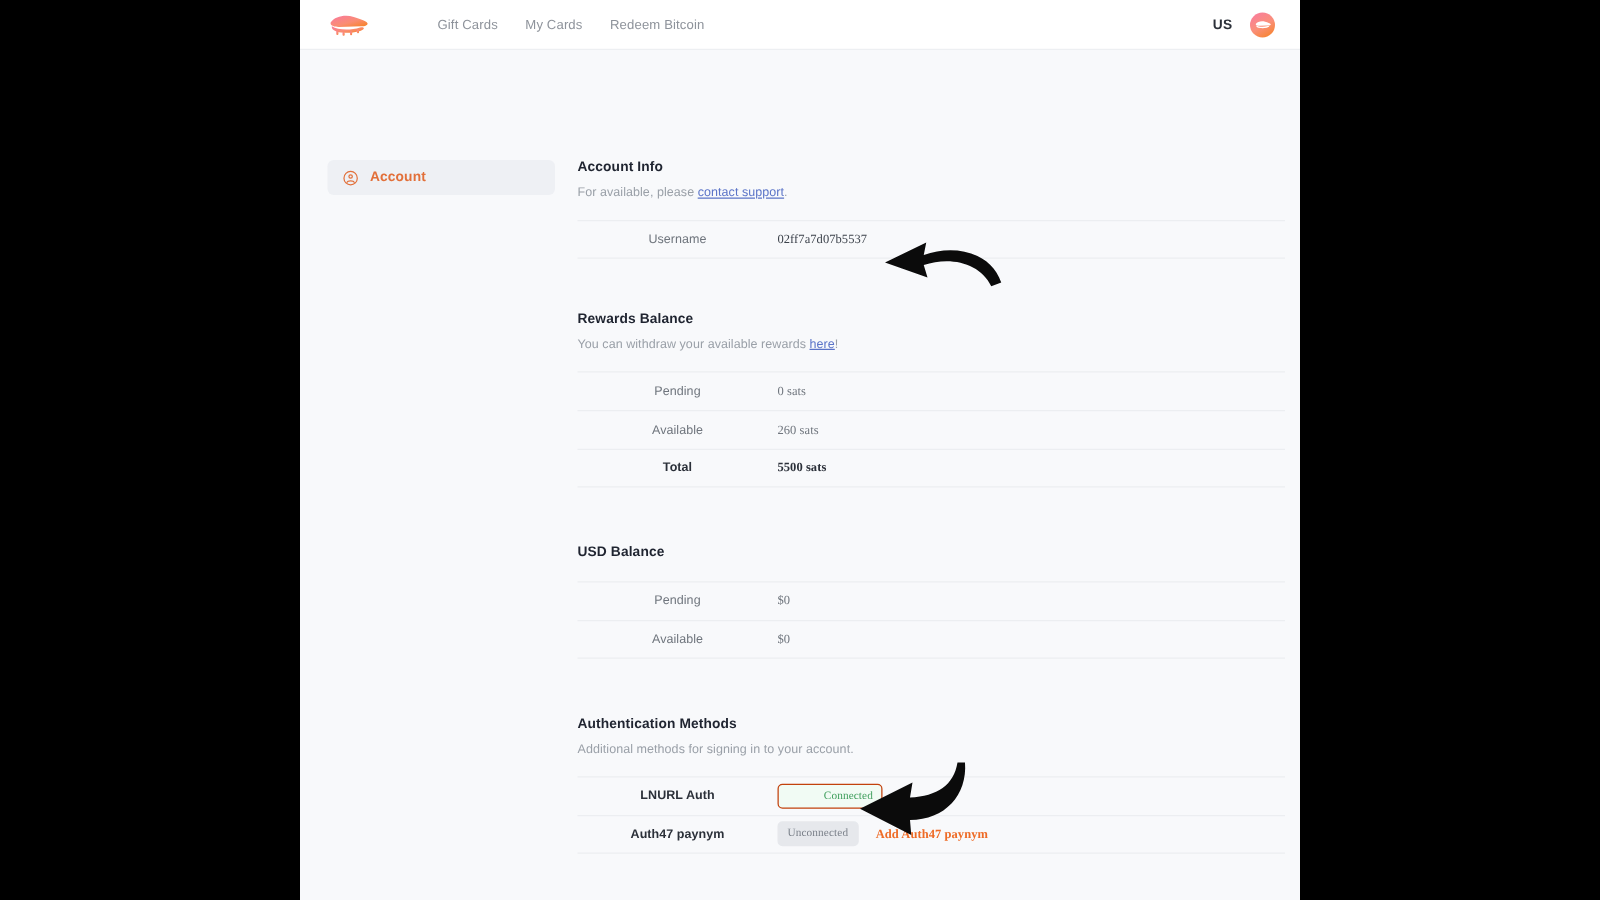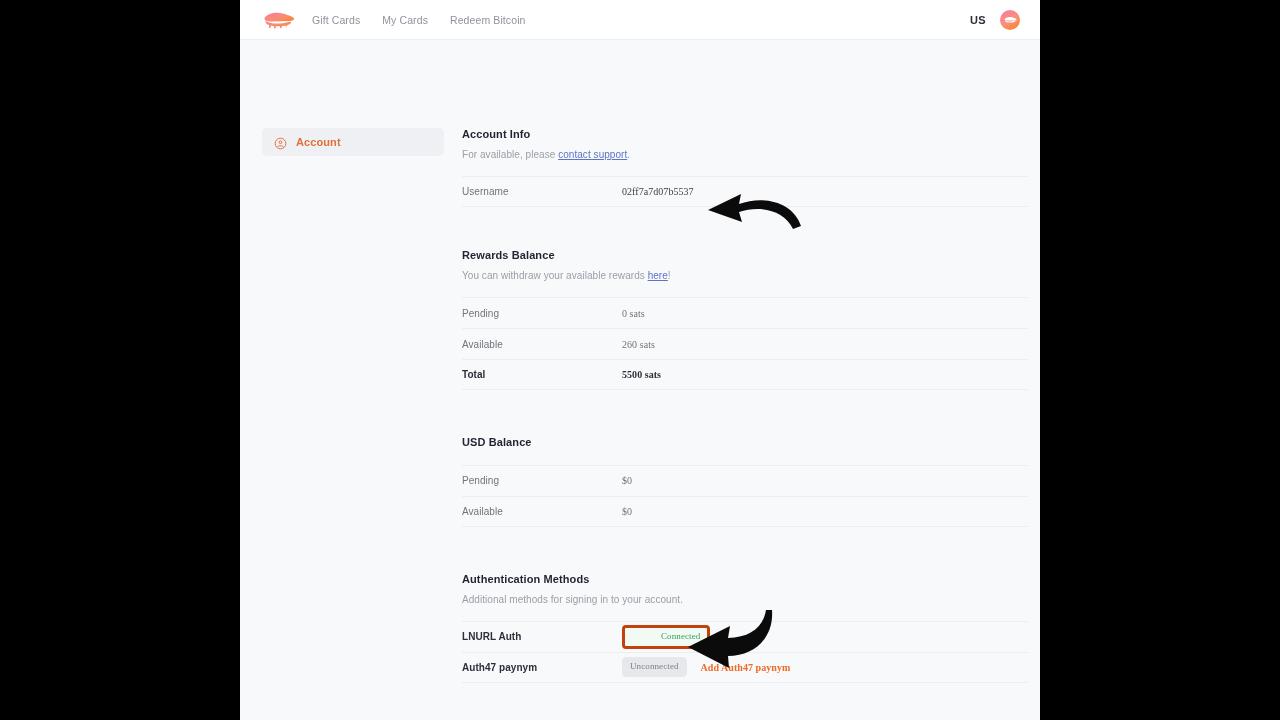--- a/index.html
+++ b/index.html
@@ -20,20 +20,21 @@
   }
 
   
   #site-header {
     height:40px;
     background:#ffffff;
     border-bottom:1px solid #edeff2;
     display:flex;
     align-items:center;
     padding:0 20px 0 22px;
+    gap:38px;
   }
   #brand-logo {
     width:34px; height:20px;
     display:flex; align-items:center; justify-content:center;
     margin-right:16px;
     flex:0 0 auto;
   }
   #brand-logo svg { display:block; }
 
   .nav-links { display:flex; align-items:center; gap:22px; }
@@ -124,20 +125,21 @@
     cursor:pointer;
   }
 
   .rows { margin-top:15px; }
   .data-row {
     display:flex;
     align-items:center;
     height:31px;
     border-top:1px solid #eceef1;
     padding-right:4px;
+    text-align:center;
   }
   .data-row:last-child { border-bottom:1px solid #eceef1; }
   .row-label {
     width:160px;
     flex:0 0 160px;
     font-size:10px;
     color:#6f757d;
     letter-spacing:.05px;
   }
   .row-label.bold { font-weight:bold; color:#2b3039; }
@@ -158,21 +160,21 @@
     font-size:9px;
     line-height:1;
     padding:4px 7px 5px;
     border-radius:4px;
     white-space:nowrap;
     letter-spacing:.1px;
   }
   .badge.connected {
     color:#3f9e5c;
     background:#f1fbf4;
-    border:3px solid #c2410c;
+    border:1px solid #c2410c;
     padding-left:36px;
   }
   .badge.unconnected {
     color:#7c828b;
     background:#e6e8ec;
     border:1px solid #e6e8ec;
   }
   .action-link {
     font-size:10px;
     font-weight:bold;

